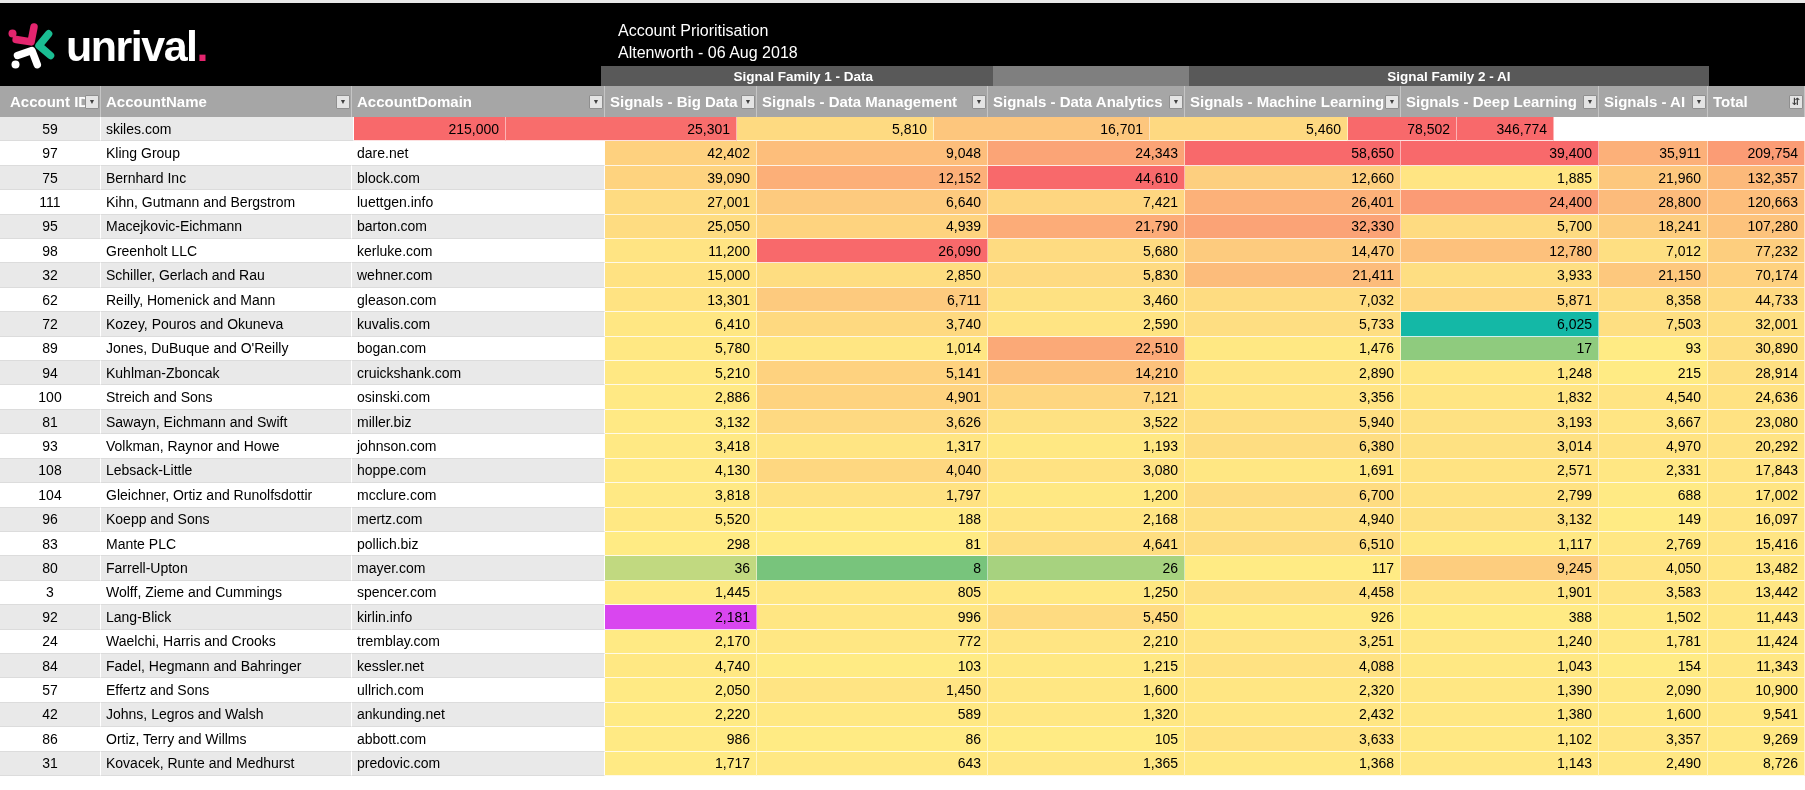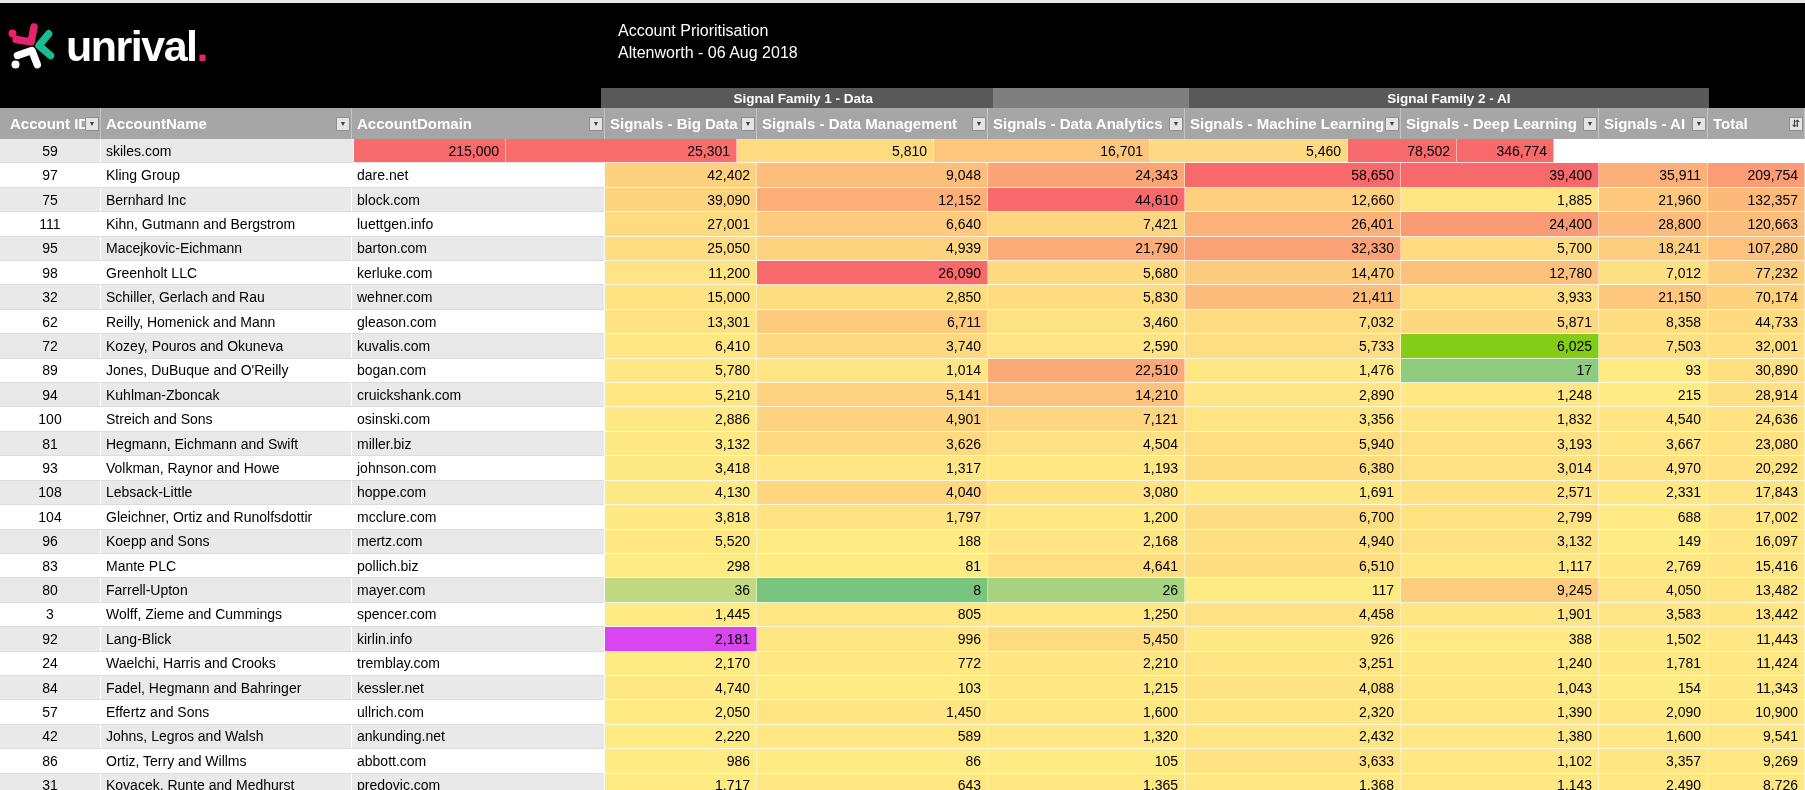--- a/index.html
+++ b/index.html
@@ -1,20 +1,20 @@
 <!DOCTYPE html>
 <html><head>
 <meta charset="utf-8">
 <style>
   html,body{margin:0;padding:0;background:#000;}
   .app{position:relative;width:1805px;height:790px;background:#fff;overflow:hidden;
        font-family:"Liberation Sans","DejaVu Sans",sans-serif;-webkit-font-smoothing:antialiased;}
   
   .topstrip{height:3px;background:#E8E8E8;}
-  .topbar{position:relative;height:85px;background:#000;}
+  .topbar{position:relative;height:63px;background:#000;}
   .logo{position:absolute;left:8px;top:13px;display:flex;align-items:center;}
   .wordmark{font-size:43px;font-weight:bold;color:#fff;letter-spacing:-1.5px;margin-left:6px;line-height:58px;}
   .wordmark .dot{color:#E3256E;}
   .titleblock{position:absolute;left:618px;top:17px;color:#fff;font-size:16px;line-height:22px;}
   
   .bandrow{display:flex;height:20px;background:#000;}
   .bandrow .seg{height:100%;display:flex;align-items:center;justify-content:center;
                 color:#fff;font-size:13.5px;font-weight:bold;white-space:nowrap;overflow:hidden;}
   .b0{width:605px;background:#000;}
   .b1{width:383px;background:#595959;padding-left:12px;}
@@ -221,21 +221,21 @@
         <div class="cell c9 heat" style="background: rgb(254, 218, 129);">44,733</div>
       </div>
       <div class="row odd">
         <div class="cell c0 plain idc">72</div>
         <div class="cell c1 plain txt">Kozey, Pouros and Okuneva</div>
         <div class="cell c2 plain txt">kuvalis.com</div>
         <div class="cell c3 heat" style="background: rgb(255, 231, 131);">6,410</div>
         <div class="cell c4 heat" style="background: rgb(254, 217, 128);">3,740</div>
         <div class="cell c5 heat" style="background: rgb(255, 228, 131);">2,590</div>
         <div class="cell c6 heat" style="background: rgb(254, 222, 130);">5,733</div>
-        <div class="cell c7 heat" style="background: #84cc16; text-align: right;">6,025</div>
+        <div class="cell c7 heat" style="background: #14b8a6; text-align: right;">6,025</div>
         <div class="cell c8 heat" style="background: rgb(254, 223, 130);">7,503</div>
         <div class="cell c9 heat" style="background: rgb(254, 223, 130);">32,001</div>
       </div>
       <div class="row even">
         <div class="cell c0 plain idc">89</div>
         <div class="cell c1 plain txt">Jones, DuBuque and O'Reilly</div>
         <div class="cell c2 plain txt">bogan.com</div>
         <div class="cell c3 heat" style="background: rgb(255, 232, 131);">5,780</div>
         <div class="cell c4 heat" style="background: rgb(255, 230, 131);">1,014</div>
         <div class="cell c5 heat" style="background: rgb(251, 169, 119);">22,510</div>
@@ -263,25 +263,25 @@
         <div class="cell c3 heat" style="background: rgb(255, 233, 132);">2,886</div>
         <div class="cell c4 heat" style="background: rgb(254, 211, 127);">4,901</div>
         <div class="cell c5 heat" style="background: rgb(254, 214, 128);">7,121</div>
         <div class="cell c6 heat" style="background: rgb(255, 228, 131);">3,356</div>
         <div class="cell c7 heat" style="background: rgb(255, 229, 131);">1,832</div>
         <div class="cell c8 heat" style="background: rgb(255, 228, 131);">4,540</div>
         <div class="cell c9 heat" style="background: rgb(255, 226, 130);">24,636</div>
       </div>
       <div class="row odd">
         <div class="cell c0 plain idc">81</div>
-        <div class="cell c1 plain txt">Hegmann, Eichmann and Swift</div>
+        <div class="cell c1 plain txt">Sawayn, Eichmann and Swift</div>
         <div class="cell c2 plain txt">miller.biz</div>
         <div class="cell c3 heat" style="background: rgb(255, 233, 132);">3,132</div>
         <div class="cell c4 heat" style="background: rgb(254, 217, 129);">3,626</div>
-        <div class="cell c5 heat" style="background: rgb(254, 225, 130);">4,504</div>
+        <div class="cell c5 heat" style="background: rgb(254, 225, 130);">3,522</div>
         <div class="cell c6 heat" style="background: rgb(254, 222, 129);">5,940</div>
         <div class="cell c7 heat" style="background: rgb(254, 225, 130);">3,193</div>
         <div class="cell c8 heat" style="background: rgb(255, 229, 131);">3,667</div>
         <div class="cell c9 heat" style="background: rgb(255, 226, 130);">23,080</div>
       </div>
       <div class="row even">
         <div class="cell c0 plain idc">93</div>
         <div class="cell c1 plain txt">Volkman, Raynor and Howe</div>
         <div class="cell c2 plain txt">johnson.com</div>
         <div class="cell c3 heat" style="background: rgb(255, 233, 132);">3,418</div>

